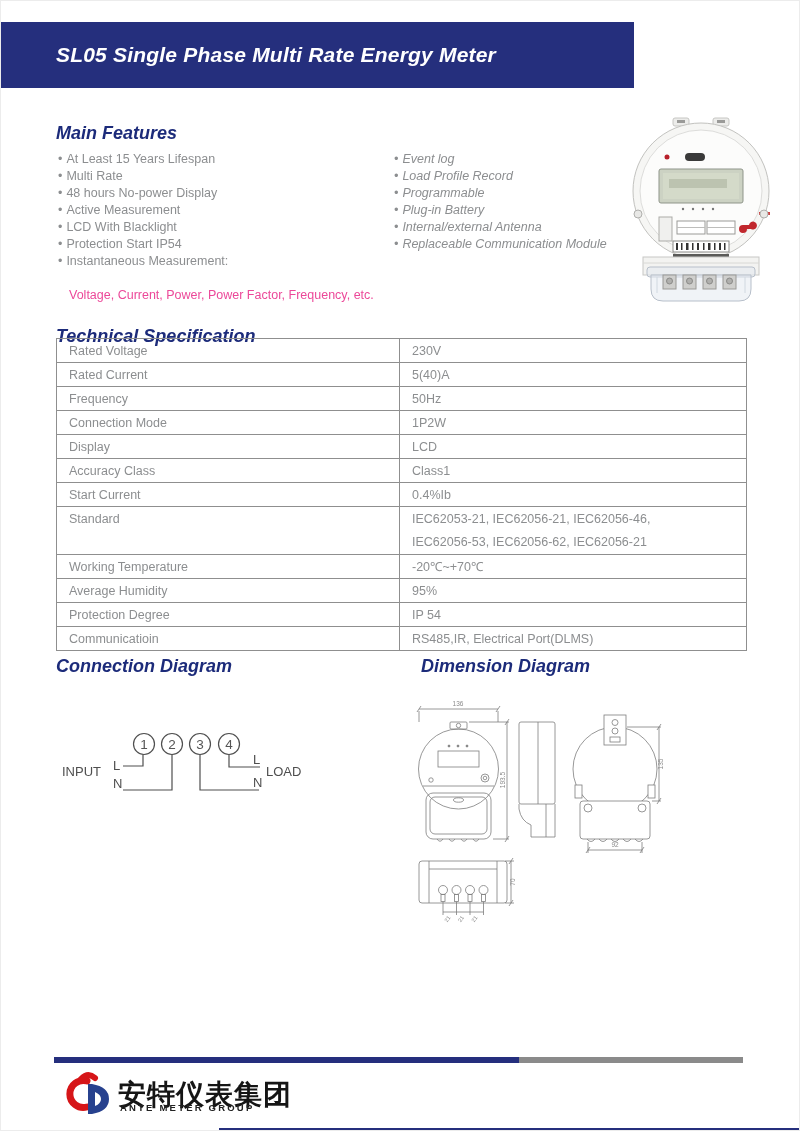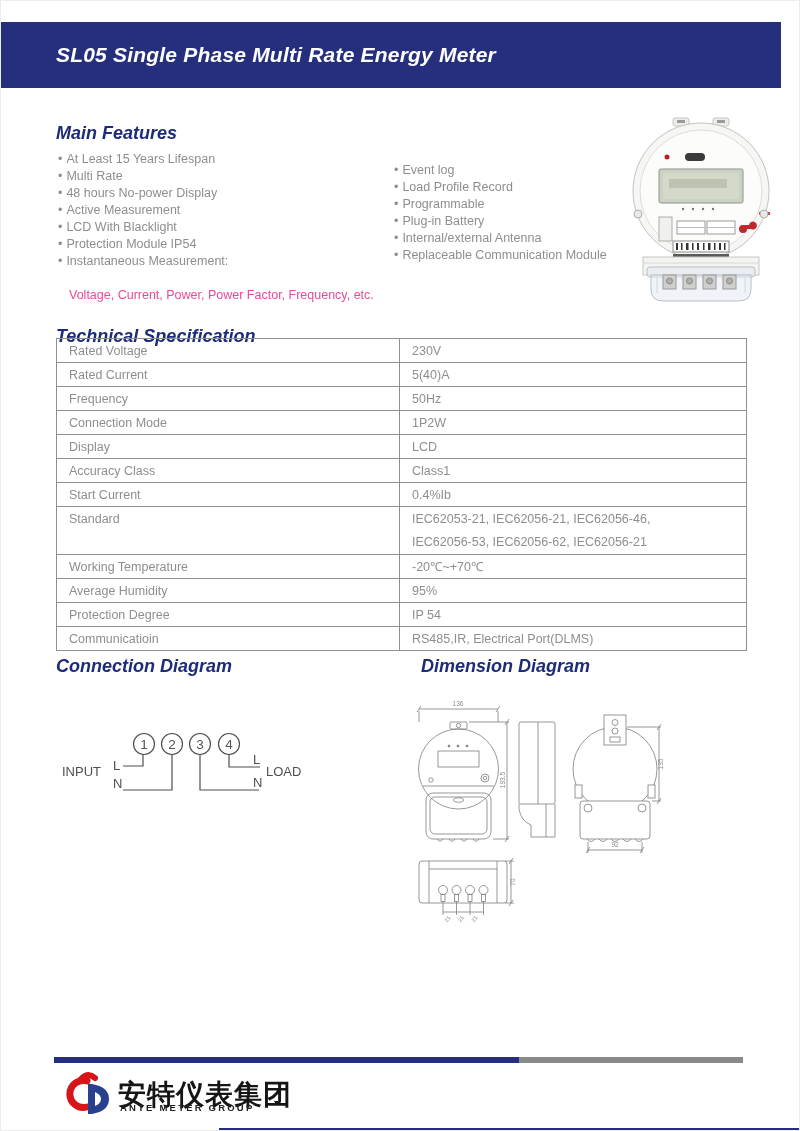--- a/index.html
+++ b/index.html
@@ -1,36 +1,36 @@
 <!DOCTYPE html>
 <html><head>
 <meta charset="utf-8">
 <style>
   html,body{margin:0;padding:0;background:#ffffff;}
   .page{position:relative;width:800px;height:1131px;background:#fff;overflow:hidden;
         font-family:"Liberation Sans",sans-serif;border:1px solid #ececec;box-sizing:border-box;}
 
   
-  .header-bar{position:absolute;left:0;top:21px;width:780px;height:66px;background:#252f7d;}
+  .header-bar{position:absolute;left:0;top:21px;width:633px;height:66px;background:#252f7d;}
   .header-title{position:absolute;left:55px;top:0;height:66px;line-height:66px;color:#ffffff;
         font-size:21px;font-style:italic;font-weight:bold;letter-spacing:.2px;white-space:nowrap;}
 
   
   .sec-h{position:absolute;font-size:18px;font-style:italic;font-weight:bold;color:#1c2b7a;white-space:nowrap;}
   .h-features{left:55px;top:122px;}
   .h-spec{left:55px;top:325px;}
   .h-conn{left:55px;top:655px;}
   .h-dim{left:420px;top:655px;text-align:right;}
 
   
   .features{position:absolute;list-style:none;margin:0;padding:0;font-size:12.5px;color:#8c8e90;}
   .features li{height:17px;line-height:17px;white-space:nowrap;}
   .features li::before{content:"•";margin-right:4px;color:#8c8e90;}
   .feat-left{left:57px;top:150px;}
-  .feat-right{left:393px;top:161px;}
+  .feat-right{left:393px;top:150px;font-style:italic;}
   .feat-cont{position:absolute;left:68px;top:286px;height:17px;line-height:17px;
         font-size:12.5px;color:#ec4899;white-space:nowrap;}
 
   
   .spec-table{position:absolute;left:55px;top:337px;width:690px;border-collapse:collapse;table-layout:fixed;}
   .spec-table td{border:1px solid #8f8f8f;font-size:12.5px;color:#8c8e90;height:23px;
         padding:0 8px 0 12px;vertical-align:middle;overflow:hidden;white-space:nowrap;}
   .row-tall td{height:47px;vertical-align:top;}
   .cellline{height:23.5px;display:flex;align-items:center;}
 
@@ -62,21 +62,21 @@
   </div>
 
   <div class="sec-h h-features">Main Features</div>
 
   <ul class="features feat-left">
     <li>At Least 15 Years Lifespan</li>
     <li>Multi Rate</li>
     <li>48 hours No-power Display</li>
     <li>Active Measurement</li>
     <li>LCD With Blacklight</li>
-    <li>Protection Module IP54</li>
+    <li>Protection Start IP54</li>
     <li>Instantaneous Measurement:</li>
   </ul>
   <div class="feat-cont">Voltage, Current, Power, Power Factor, Frequency, etc.</div>
 
   <ul class="features feat-right">
     <li>Event log</li>
     <li>Load Profile Record</li>
     <li>Programmable</li>
     <li>Plug-in Battery</li>
     <li>Internal/external Antenna</li>

